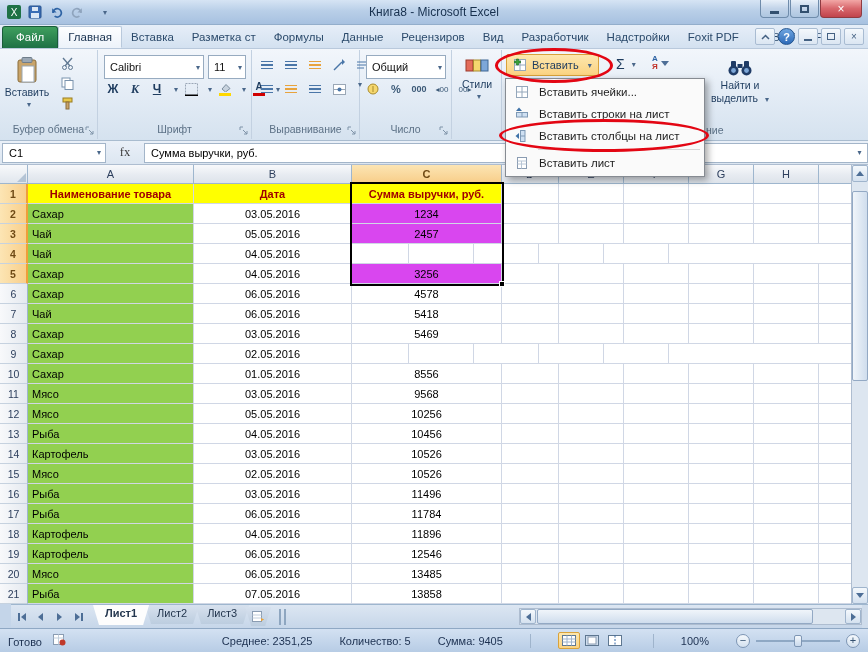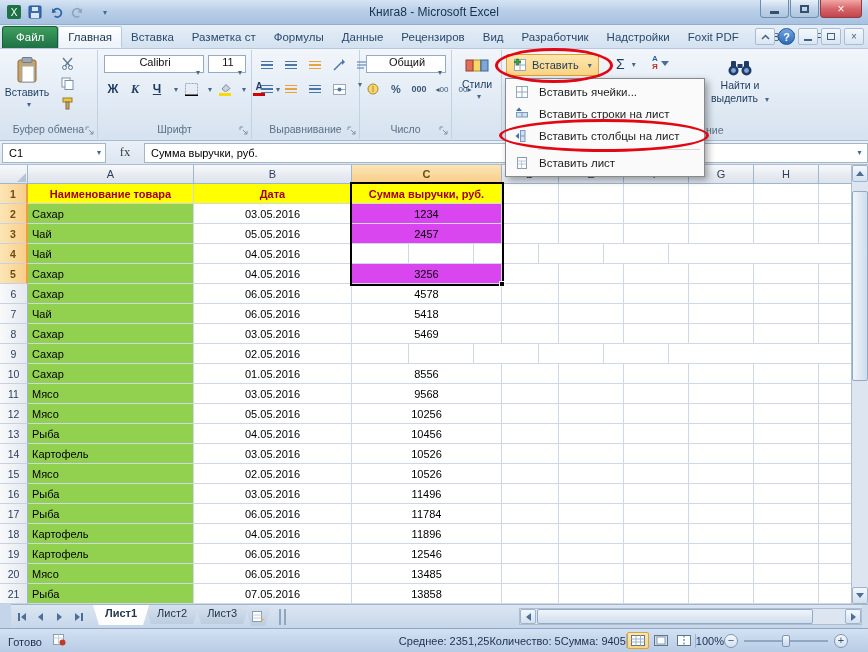--- a/index.html
+++ b/index.html
@@ -38,22 +38,22 @@
 
   
   .ribbon{position:absolute;left:0;top:49px;width:868px;height:92px;
     background:linear-gradient(#f2f6fb,#e2ebf5 55%,#d5e2ef);border-bottom:1px solid #a9bccf;}
   .rgroup{position:absolute;top:1px;bottom:1px;border-right:1px solid #c3d1e1;}
   .glabel{position:absolute;bottom:4px;left:0;width:100%;text-align:center;font-size:10.5px;color:#5c7186;pointer-events:none;}
   .launcher{position:absolute;right:2px;bottom:3px;width:10px;height:10px;}
   .bigbtn{position:absolute;display:flex;flex-direction:column;align-items:center;justify-content:flex-start;gap:2px;
     font-size:10.5px;color:#1e3c5f;text-align:center;border-radius:3px;padding-top:4px;}
   .smbtn{position:absolute;display:flex;align-items:center;justify-content:center;width:22px;height:18px;border-radius:2px;}
-  .selbox-ctl{height:18px;background:#fff;border:1px solid #97abc0;display:flex;align-items:center;
-    font-size:11px;padding:0 3px 0 5px;color:#111;flex-direction:column;}
+  .selbox-ctl{height:24px;background:#fff;border:1px solid #97abc0;display:flex;align-items:center;
+    font-size:11px;padding:0 3px 0 5px;color:#111;}
   .ddarrow{color:#4a678a;font-size:8px;margin-left:auto;padding-left:4px;}
   .iconbtn{display:inline-flex;align-items:center;justify-content:center;height:18px;min-width:18px;border-radius:2px;color:#1e3c5f;}
   .ico-lines{display:inline-block;width:12px;height:9px;
     background:repeating-linear-gradient(to bottom,#4a76a8 0 1.5px,transparent 1.5px 3.5px);}
   .fontchar{font-size:12px;font-weight:bold;}
   .fc-wrap{display:inline-flex;flex-direction:column;align-items:center;line-height:1;}
   .fc-bar{width:12px;height:3px;margin-top:1px;}
   .insert-btn{position:absolute;left:506px;top:5px;height:22px;display:flex;align-items:center;gap:5px;
     padding:0 6px;font-size:11px;color:#1e3c5f;background:linear-gradient(#fde7ae,#fbd382);
     border:1px solid #d9a23a;border-radius:2px;}
@@ -125,21 +125,21 @@
     border:1px solid #9fb4cc;border-radius:2px;display:flex;align-items:center;justify-content:center;}
   .hs-thumb{position:absolute;left:17px;top:0;width:276px;height:15px;background:linear-gradient(#f0f5fa,#cfdded);
     border:1px solid #93a9c4;border-radius:2px;}
   .cornerbox{position:absolute;left:851px;top:0;width:17px;height:24px;background:#cfdceb;}
 
   
   .statusbar{position:absolute;left:0;top:628px;width:868px;height:24px;
     background:linear-gradient(#d3e1f2,#b7cce5);border-top:1px solid #8fa8c4;display:flex;align-items:center;
     font-size:11px;color:#1c3050;}
   .sb-left{display:flex;align-items:flex-end;gap:10px;padding-left:8px;}
-  .sb-right{margin-left:auto;display:flex;align-items:center;gap:0;padding-right:20px;}
+  .sb-right{margin-left:auto;display:flex;align-items:center;gap:27px;padding-right:8px;}
   .sb-sep{width:1px;height:14px;background:#9fb4cc;}
   .viewbtns{display:flex;gap:1px;}
   .vb{width:22px;height:17px;display:flex;align-items:center;justify-content:center;border:1px solid transparent;border-radius:2px;}
   .vb.active{border-color:#d9a23a;background:linear-gradient(#fde7ae,#fbd382);}
   .zoom{display:flex;align-items:center;gap:6px;}
   .zbtn{width:14px;height:14px;border:1px solid #7e96b4;border-radius:50%;display:flex;align-items:center;justify-content:center;
     font-size:11px;line-height:1;color:#33506f;background:linear-gradient(#f4f8fc,#d4e1ef);}
   .ztrack{position:relative;width:84px;height:2px;background:#8fa8c4;}
   .zthumb{position:absolute;left:38px;top:-5px;width:8px;height:12px;background:linear-gradient(#f4f8fc,#c9d9ec);
     border:1px solid #7e96b4;border-radius:2px;}

